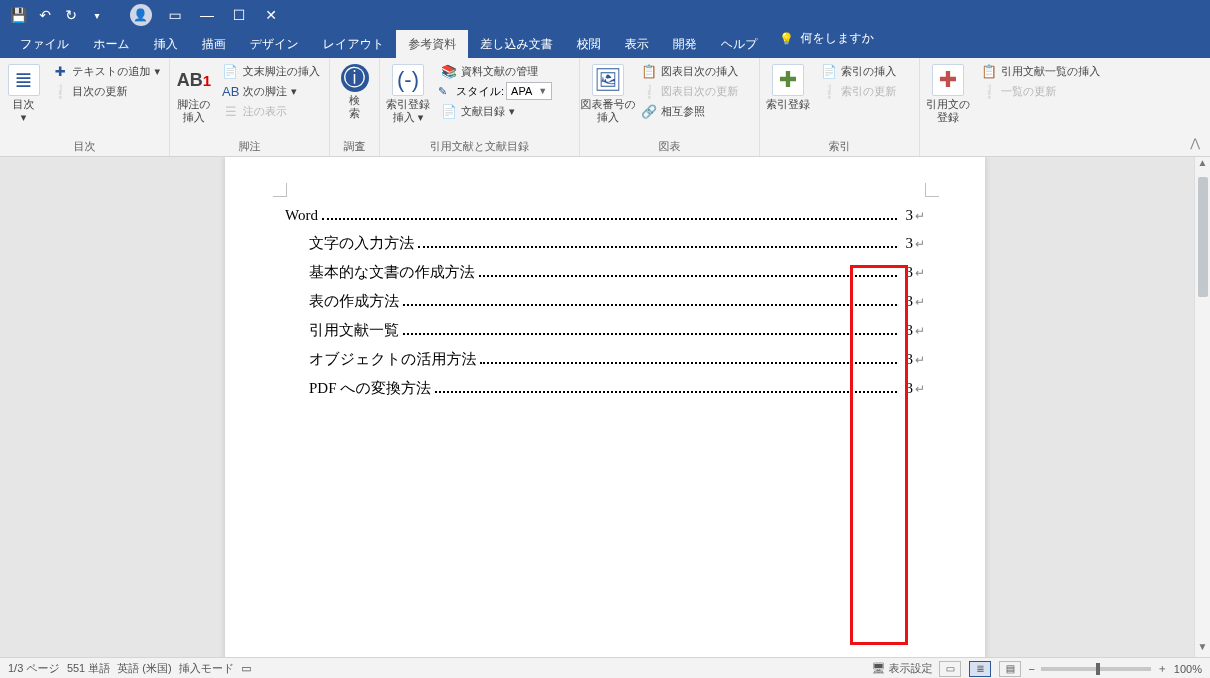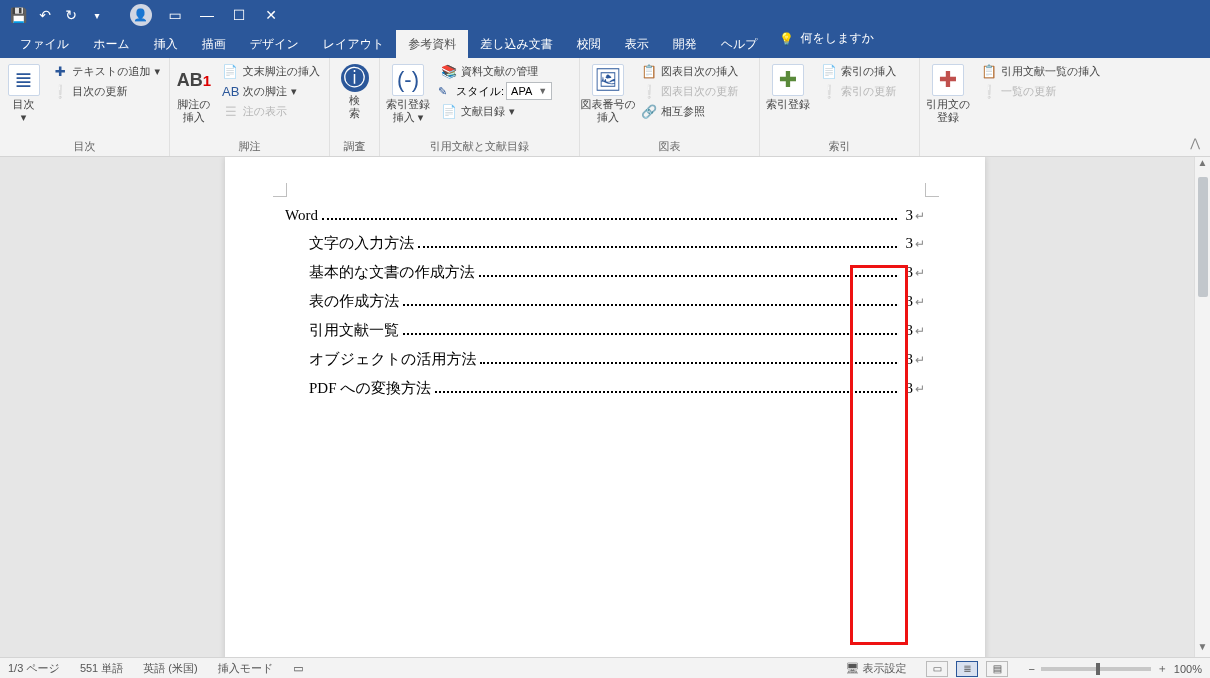--- a/index.html
+++ b/index.html
@@ -46,21 +46,21 @@
   .toc-row.lvl2 { margin-left:24px; }
   .toc-text { white-space:nowrap; }
   .toc-dots { flex:1; border-bottom:2px dotted #000; margin:0 4px 3px 4px; height:1px; }
   .toc-pg { padding-left:4px; }
   .toc-ret { color:#888; font-size:12px; margin-left:2px; }
   .highlight-box { position:absolute; border:3px solid #e11; pointer-events:none; }
   .scrollbar-v { position:absolute; right:0; top:0; bottom:0; width:16px; background:#f3f3f3; border-left:1px solid #ddd; display:flex; flex-direction:column; align-items:center; justify-content:space-between; color:#777;}
   .sb-arrow { height:16px; font-size:10px;}
   .sb-thumb { width:10px; height:120px; background:#c2c7cc; border-radius:2px; margin-top:4px;}
 
-  .statusbar { height:22px; background:#f3f3f3; border-top:1px solid #d4d4d4; display:flex; align-items:center; font-size:11px; color:#555; padding:0 8px; gap:20px;}
+  .statusbar { height:22px; background:#f3f3f3; border-top:1px solid #d4d4d4; display:flex; align-items:center; font-size:11px; color:#555; padding:0 8px; gap:7px;}
   .statusbar .spacer { flex:1; }
   .view-btns { display:flex; gap:8px; align-items:center; }
   .view-btn { width:22px; height:16px; border:1px solid #bbb; display:flex; align-items:center; justify-content:center; font-size:10px; cursor:pointer; }
   .view-btn.active { background:#d8e1f0; border-color:#2b579a;}
   .zoom { display:flex; align-items:center; gap:6px; }
   .zoom-track { width:110px; height:4px; background:#c8c8c8; position:relative; }
   .zoom-thumb { position:absolute; top:-4px; width:4px; height:12px; background:#666; }
 </style>
 </head>
 <body>

